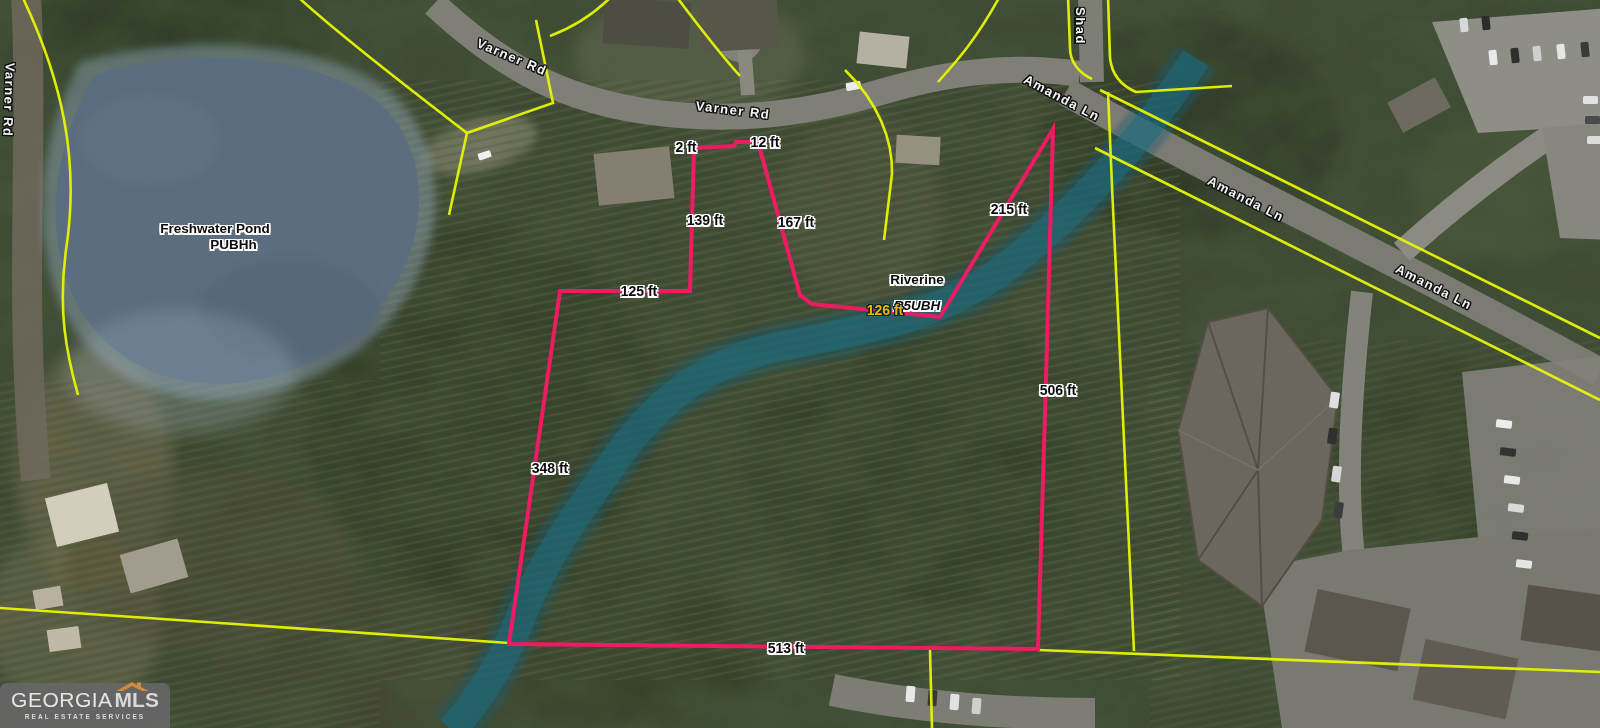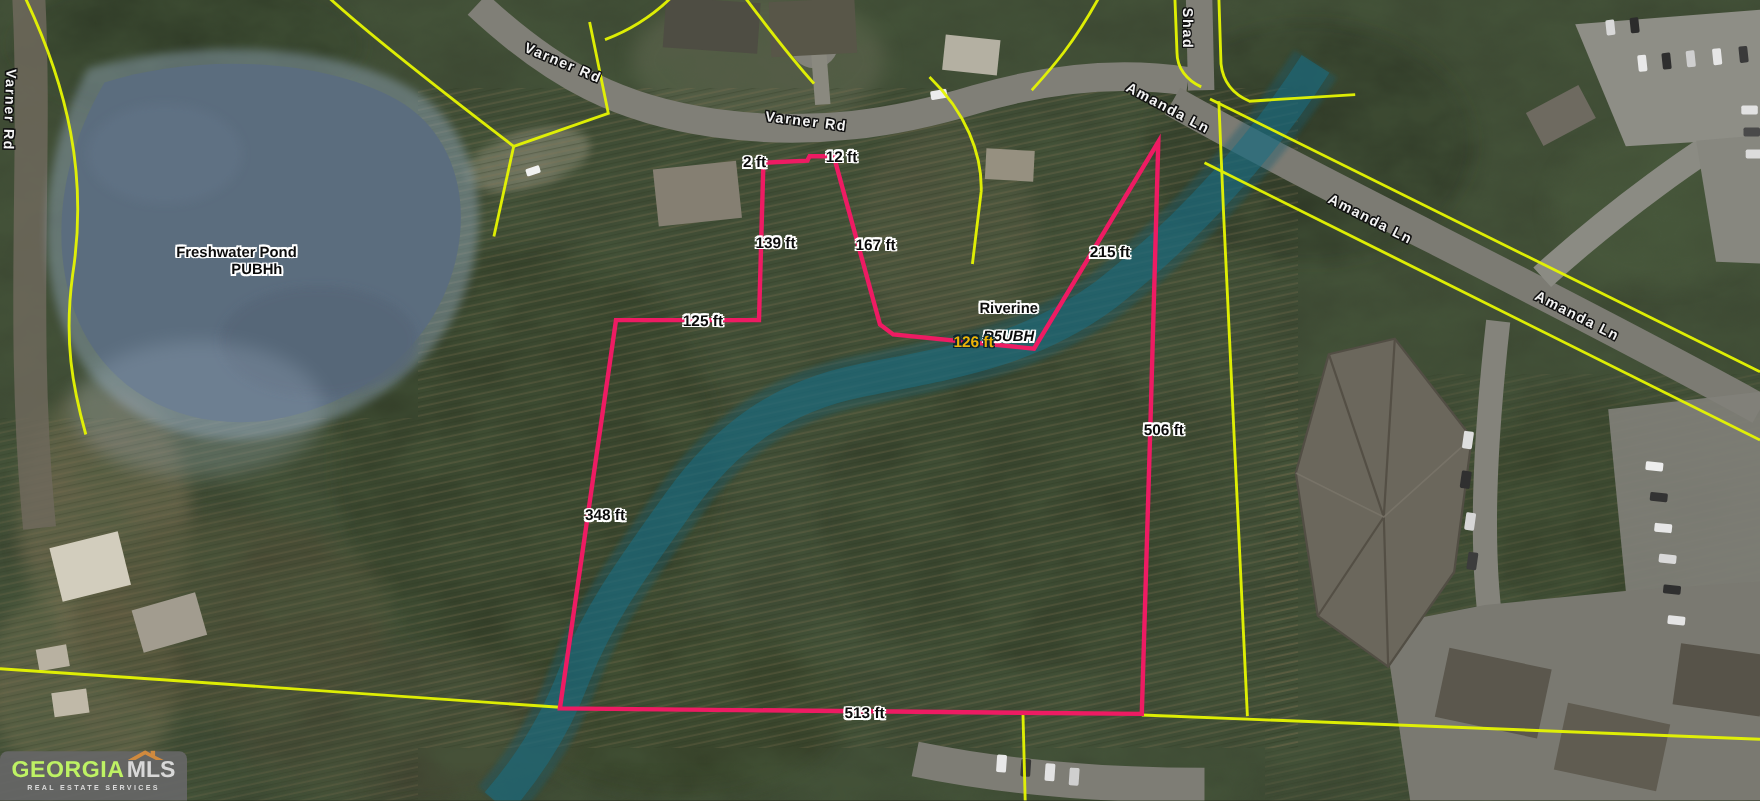--- a/index.html
+++ b/index.html
@@ -17,21 +17,21 @@
   .m-wet{font-size:13.5px;color:#0b0b0b;text-align:center;
     text-shadow:-1.5px -1.5px 0 #fff,1.5px -1.5px 0 #fff,-1.5px 1.5px 0 #fff,1.5px 1.5px 0 #fff,
                 -1.5px 0 0 #fff,1.5px 0 0 #fff,0 -1.5px 0 #fff,0 1.5px 0 #fff;}
   .m-width{font-size:14px;color:#eab308;
     text-shadow:-1.3px -1.3px 0 #0c2530,1.3px -1.3px 0 #0c2530,-1.3px 1.3px 0 #0c2530,1.3px 1.3px 0 #0c2530,
                 -1.3px 0 0 #0c2530,1.3px 0 0 #0c2530,0 -1.3px 0 #0c2530,0 1.3px 0 #0c2530;}
   .logo{position:absolute;left:0;bottom:-7px;width:170px;height:52px;z-index:6;
         background:rgba(102,102,102,.93);border-radius:7px;
         display:flex;flex-direction:column;align-items:center;justify-content:flex-start;padding-top:6px;box-sizing:border-box;}
   .logo-row{display:flex;align-items:baseline;line-height:1;position:relative;}
-  .logo-georgia{color:#bef264;font-size:21px;font-weight:bold;letter-spacing:.5px;}
+  .logo-georgia{color:#e5e5e5;font-size:21px;font-weight:normal;letter-spacing:.5px;}
   .logo-mls{color:#d8d8d8;font-size:21px;font-weight:bold;margin-left:2px;position:relative;}
   .logo-roof{position:absolute;top:-7px;left:1px;}
   .logo-tag{color:#dadada;font-size:6.5px;letter-spacing:2.1px;margin-top:3px;font-weight:bold;}
 </style>
 </head>
 <body>
 
 <div class="stage">
 
   <svg class="scene" width="1600" height="728" viewBox="0 0 1600 728">
@@ -191,21 +191,21 @@
     <div class="map-label m-wet" style="left:215px;top:229px;transform:translate(-50%,-50%);">Freshwater Pond</div>
     <div class="map-label m-wet" style="left:215px;top:245px;transform:translate(-50%,-50%);padding-left:37px;">PUBHh</div>
     <div class="map-label m-wet" style="left:917px;top:280px;transform:translate(-50%,-50%);">Riverine</div>
     <div class="map-label m-wet" style="left:917px;top:306px;transform:translate(-50%,-50%);font-style:italic;">R5UBH</div>
     <div class="map-label m-width" style="left:885px;top:310px;transform:translate(-50%,-50%);">126 ft</div>
 
     <div class="map-label m-dim" style="left:686px;top:147px;transform:translate(-50%,-50%);">2 ft</div>
     <div class="map-label m-dim" style="left:765px;top:142px;transform:translate(-50%,-50%);">12 ft</div>
     <div class="map-label m-dim" style="left:705px;top:220px;transform:translate(-50%,-50%);">139 ft</div>
     <div class="map-label m-dim" style="left:796px;top:222px;transform:translate(-50%,-50%);">167 ft</div>
-    <div class="map-label m-dim" style="left:1009px;top:229px;transform:translate(-50%,-50%);">215 ft</div>
+    <div class="map-label m-dim" style="left:1009px;top:209px;transform:translate(-50%,-50%);">215 ft</div>
     <div class="map-label m-dim" style="left:639px;top:291px;transform:translate(-50%,-50%);">125 ft</div>
     <div class="map-label m-dim" style="left:550px;top:468px;transform:translate(-50%,-50%);text-align:right;">348 ft</div>
     <div class="map-label m-dim" style="left:1058px;top:390px;transform:translate(-50%,-50%);">506 ft</div>
     <div class="map-label m-dim" style="left:786px;top:648px;transform:translate(-50%,-50%);">513 ft</div>
   </div>
 
   <div class="logo">
     <div class="logo-row">
       <span class="logo-georgia">GEORGIA</span>
       <span class="logo-mls">

